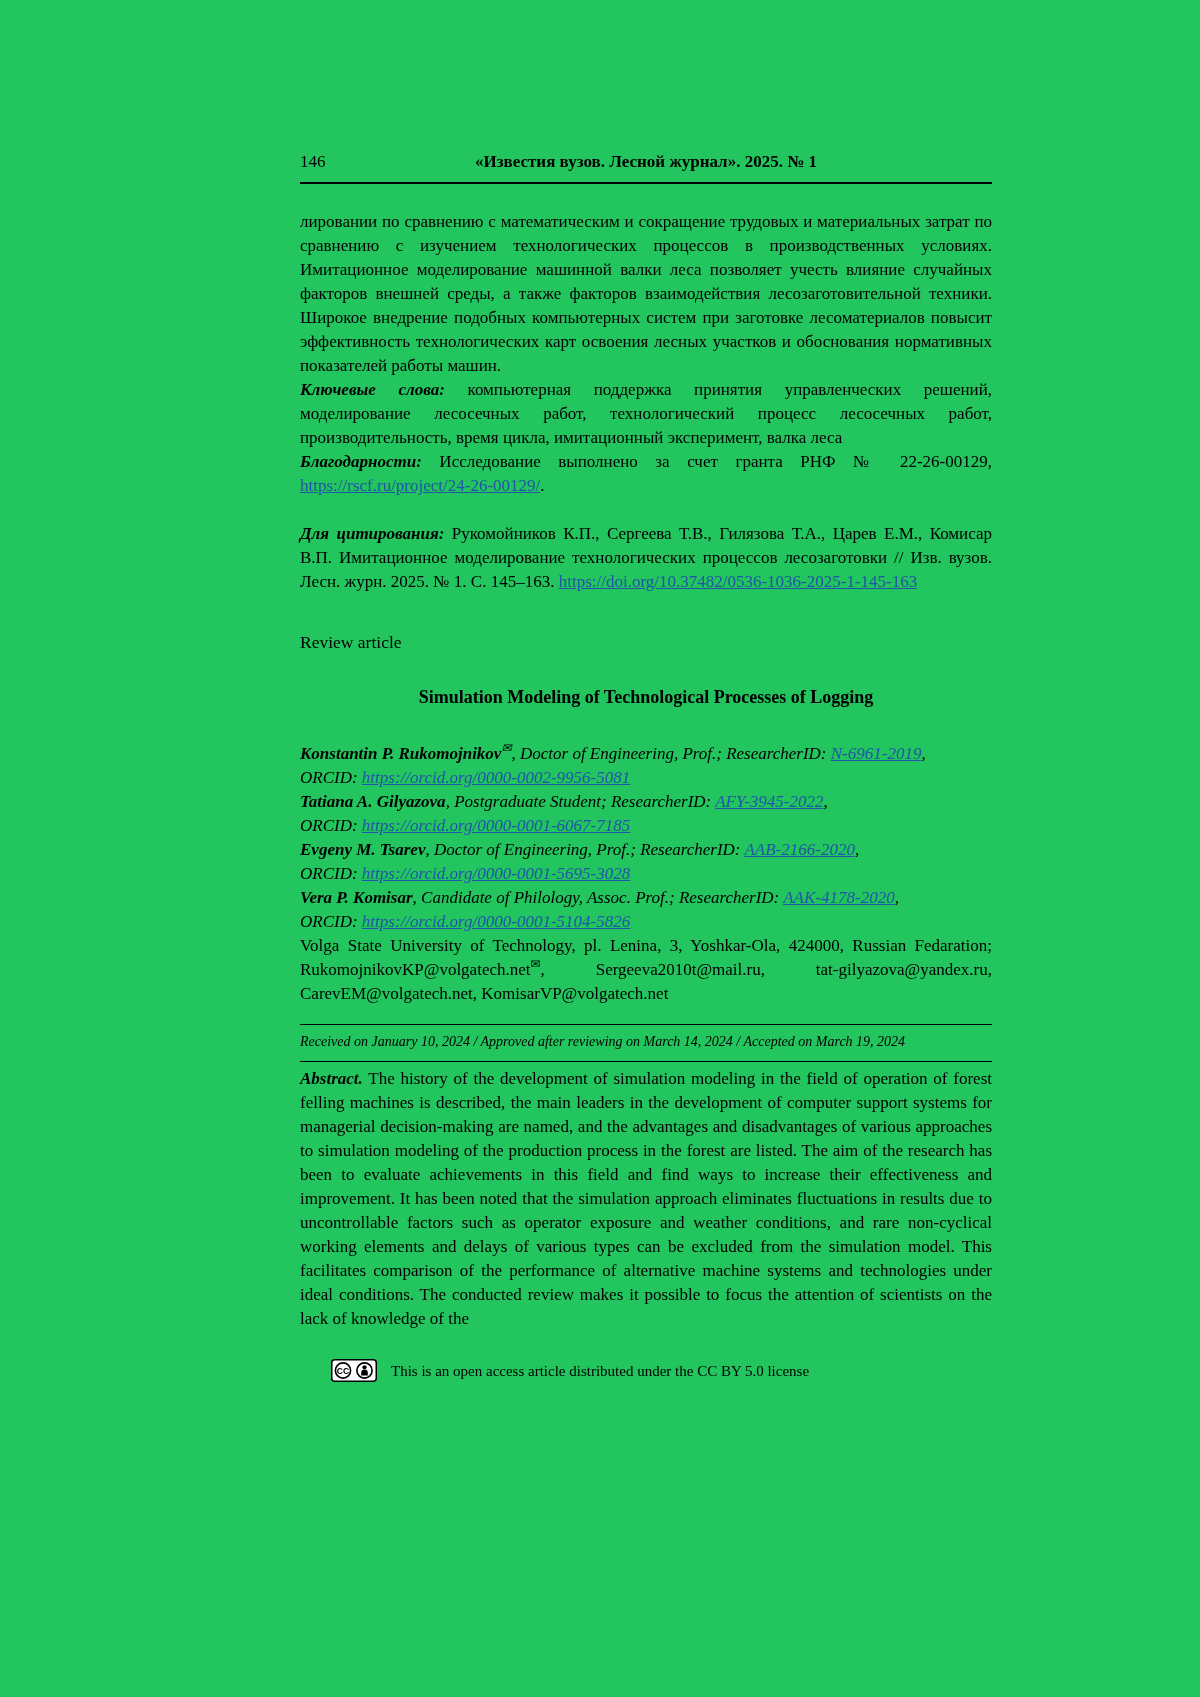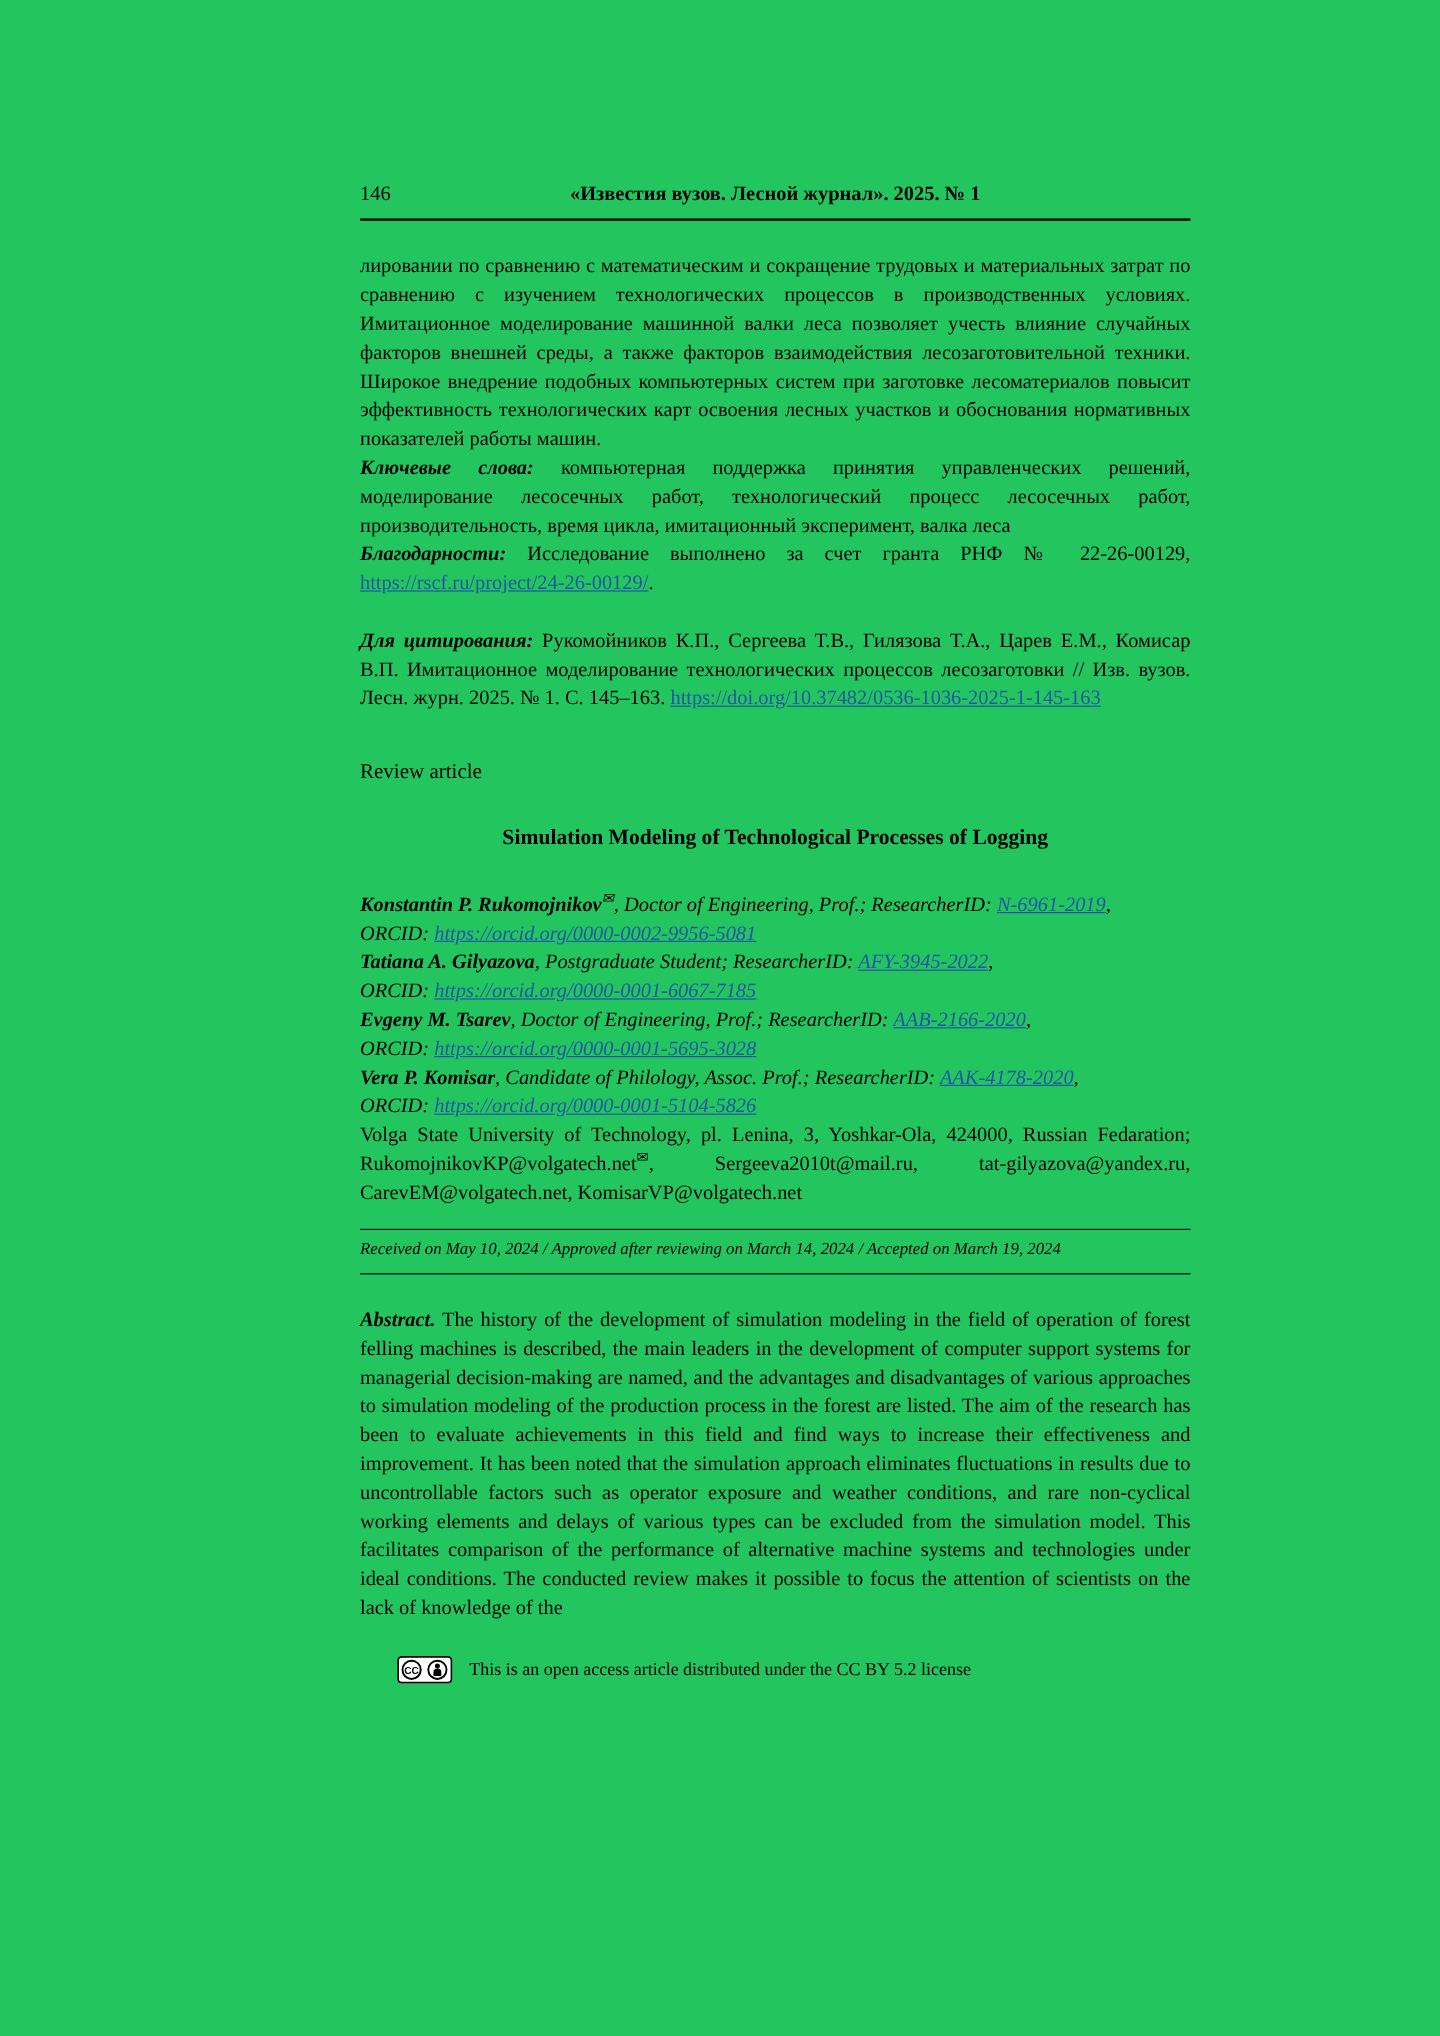--- a/index.html
+++ b/index.html
@@ -35,21 +35,21 @@
     font-weight: bold;
     text-align: center;
   }
   .authors { margin-top: 32px; font-style: italic; }
   .author b { font-weight: bold; }
   sup.mail { font-size: 12px; line-height: 0; }
   .mt24 { margin-top: 24px; }
   .dates-rule { border: none; border-top: 1px solid #000; margin: 0; }
   .dates-rule.top { margin-top: 18px; }
   .dates { font-style: italic; font-size: 14px; line-height: 20px; padding: 7px 0 9px 0; }
-  .abstract { margin-top: 26px; }
+  .abstract { margin-top: 5px; }
   .footer {
     margin-top: 28px;
     display: flex;
     align-items: center;
     gap: 14px;
     font-size: 15px;
     line-height: 20px;
     padding-left: 31px;
   }
   .cc-badge { flex: 0 0 auto; display: block; }
@@ -102,32 +102,32 @@
       <b>Vera P. Komisar</b><sup class="mail"></sup><span>, Candidate of Philology, Assoc. Prof.; ResearcherID: </span><a class="link">AAK-4178-2020</a><span>,</span><br>
       <span>ORCID: </span><a class="link">https://orcid.org/0000-0001-5104-5826</a>
     </p>
   </div>
 
   <p class="just">
     <span>Volga State University of Technology, pl. Lenina, 3, Yoshkar-Ola, 424000, Russian Fedaration; </span><span>RukomojnikovKP@volgatech.net</span><sup class="mail">✉</sup><span>, Sergeeva2010t@mail.ru, tat-gilyazova@yandex.ru, CarevEM@volgatech.net, KomisarVP@volgatech.net</span>
   </p>
 
   <hr class="dates-rule top">
-  <p class="dates">Received on May 10, 2024 / Approved after reviewing on March 14, 2024 / Accepted on March 19, 2024</p>
+  <p class="dates">Received on January 10, 2024 / Approved after reviewing on March 14, 2024 / Accepted on March 19, 2024</p>
   <hr class="dates-rule">
 
   <p class="just abstract">
     <span class="lbl">Abstract.</span><span> The history of the development of simulation modeling in the field of operation of forest felling machines is described, the main leaders in the development of computer support systems for managerial decision-making are named, and the advantages and disadvantages of various approaches to simulation modeling of the production process in the forest are listed. The aim of the research has been to evaluate achievements in this field and find ways to increase their effectiveness and improvement. It has been noted that the simulation approach eliminates fluctuations in results due to uncontrollable factors such as operator exposure and weather conditions, and rare non-cyclical working elements and delays of various types can be excluded from the simulation model. This facilitates comparison of the performance of alternative machine systems and technologies under ideal conditions. The conducted review makes it possible to focus the attention of scientists on the lack of knowledge of the</span>
   </p>
 
   <div class="footer">
     <svg class="cc-badge" width="46" height="23" viewBox="0 0 46 23" xmlns="http://www.w3.org/2000/svg" aria-hidden="true">
       <rect x="0.75" y="0.75" width="44.5" height="21.5" rx="3" fill="#ffffff" stroke="#000000" stroke-width="1.5"></rect>
       <circle cx="12" cy="11.5" r="7.6" fill="none" stroke="#000000" stroke-width="1.6"></circle>
       <text x="12" y="14.6" font-size="8.5" font-family="Liberation Sans, sans-serif" font-weight="bold" text-anchor="middle" fill="#000000">CC</text>
       <circle cx="33.5" cy="11.5" r="7.6" fill="none" stroke="#000000" stroke-width="1.6"></circle>
       <circle cx="33.5" cy="8.3" r="2.1" fill="#000000"></circle>
       <path d="M30.2 16.6 v-3.1 a3.3 3.1 0 0 1 6.6 0 v3.1 z" fill="#000000"></path>
     </svg>
-    <span>This is an open access article distributed under the CC BY 5.2 license</span>
+    <span>This is an open access article distributed under the CC BY 5.0 license</span>
   </div>
 
 </div>
 
 </body></html>

